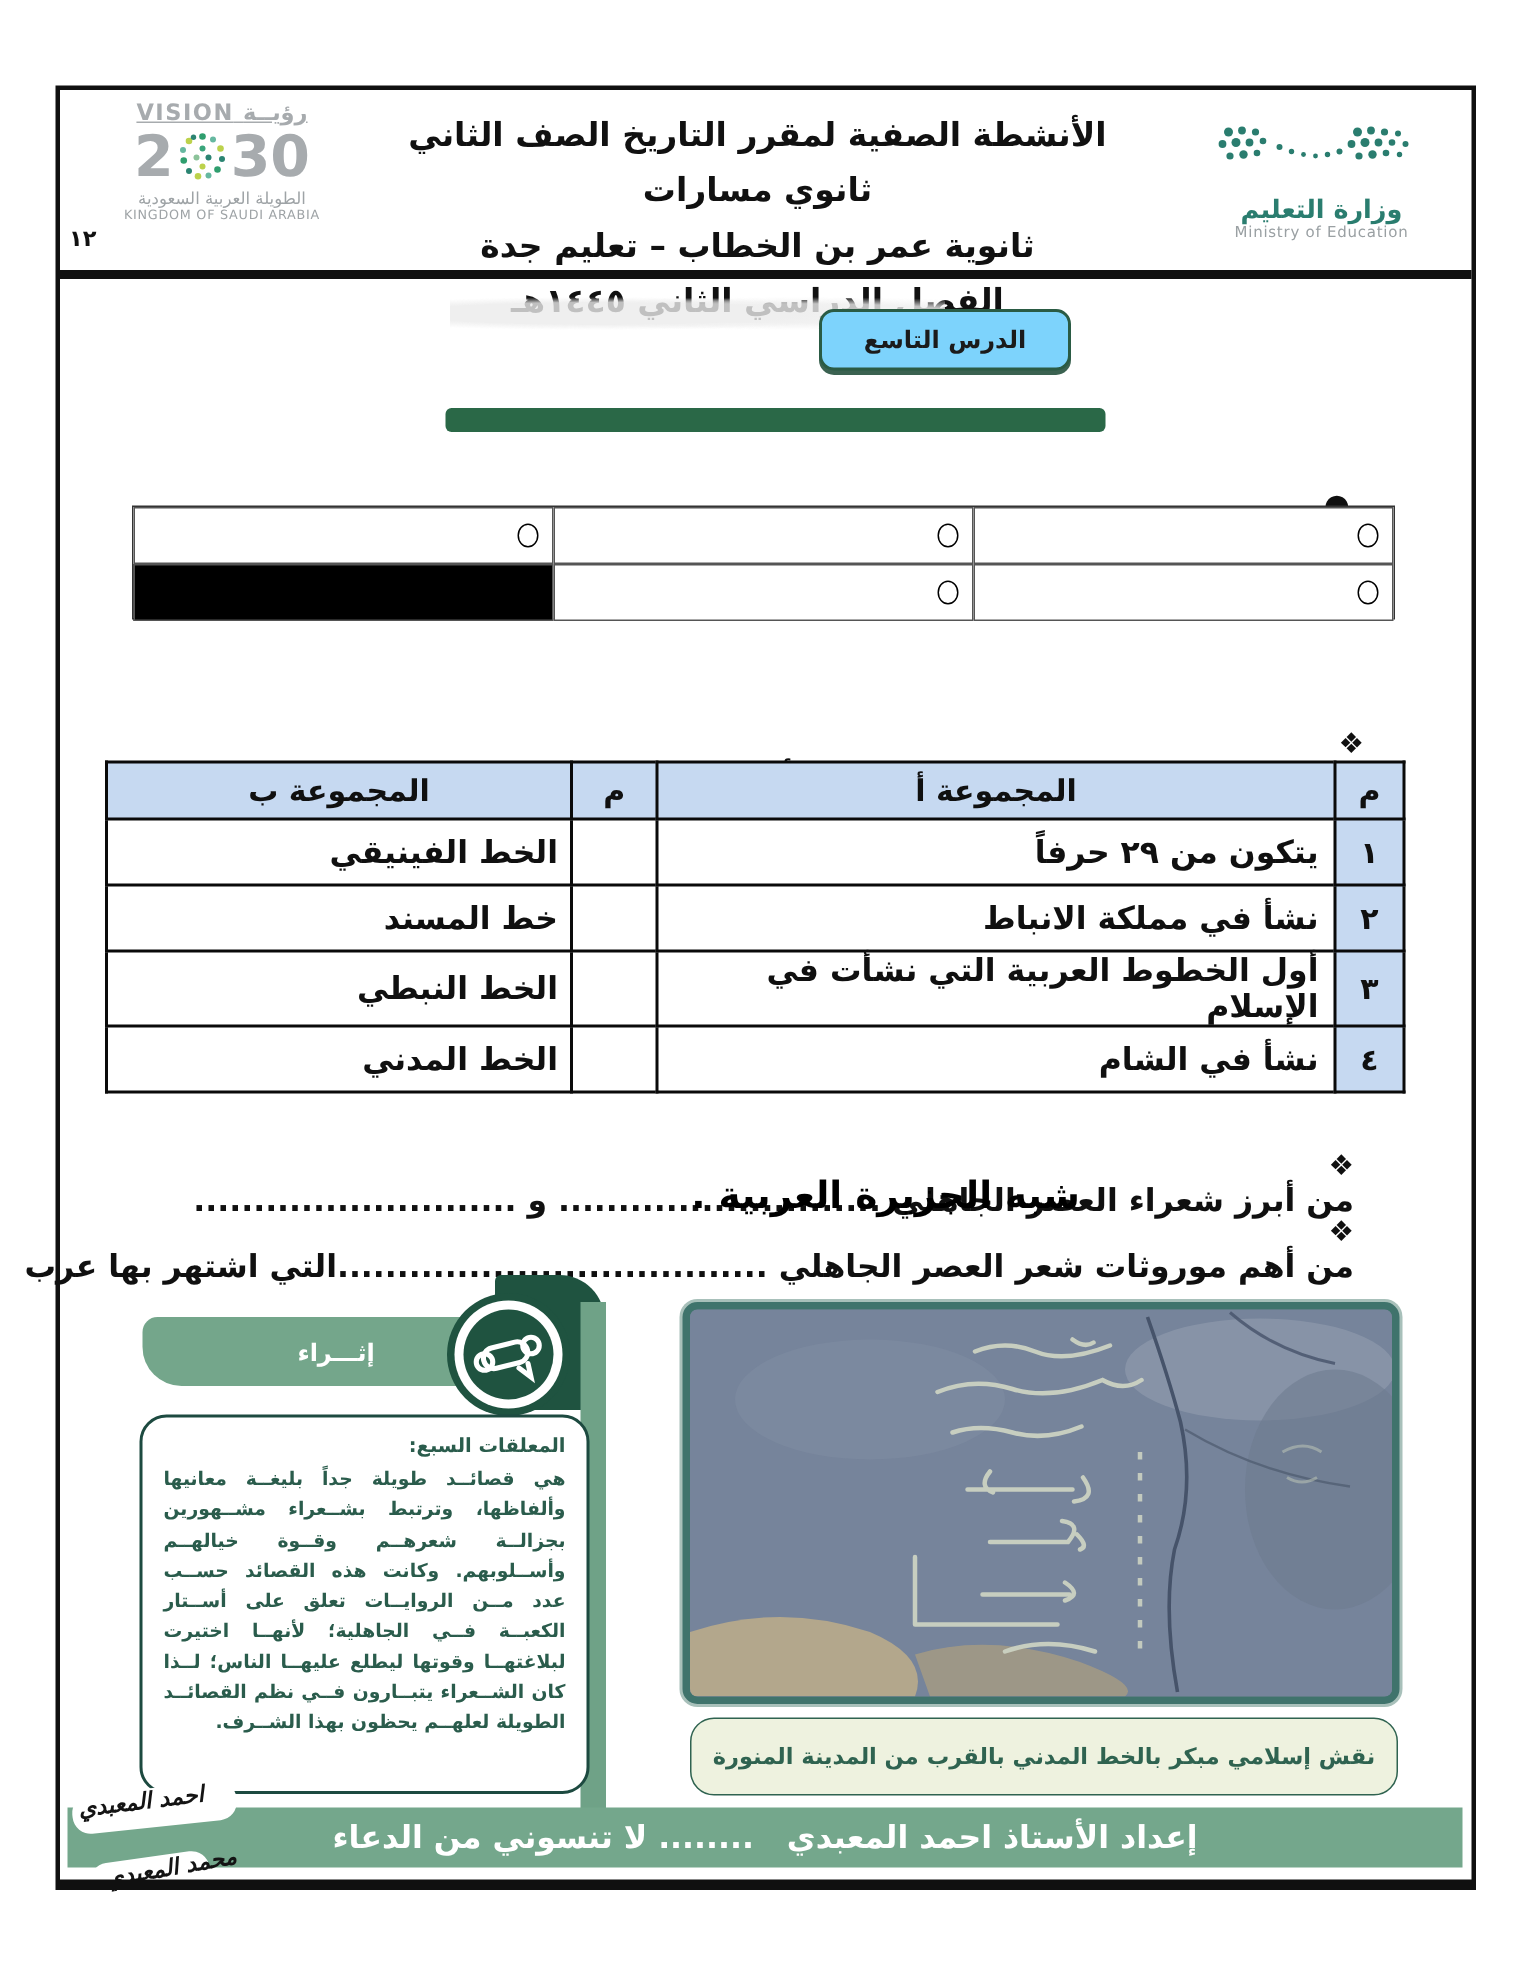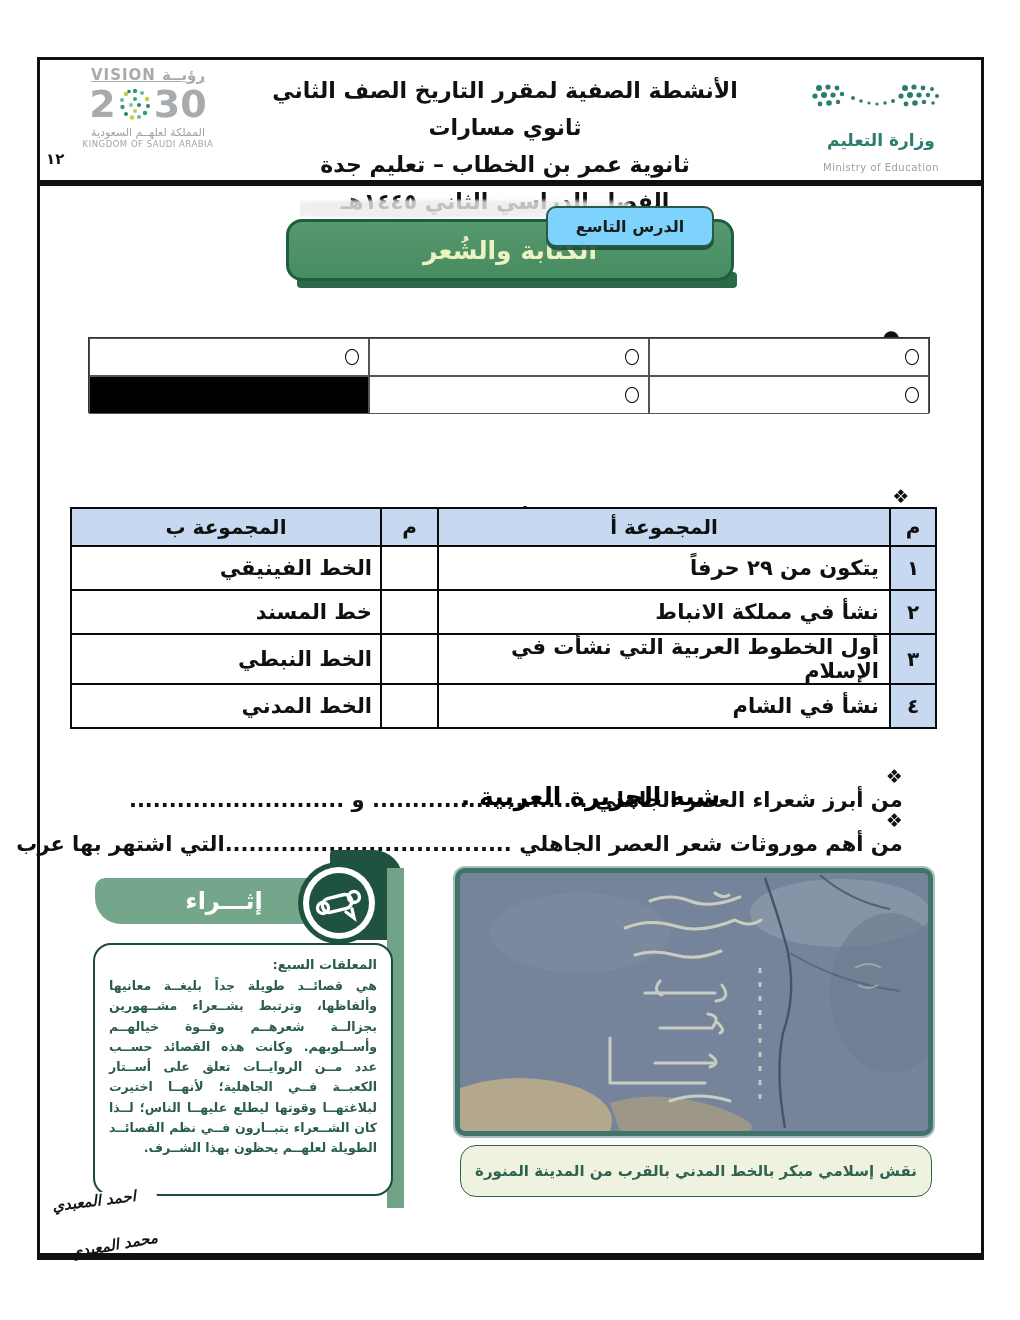--- a/index.html
+++ b/index.html
@@ -22,21 +22,21 @@
 
   .vision { left:58px; top:66px; width:180px; text-align:center; color:#a7abae; direction:ltr; }
   .vision .v-line1 { font-size:15px; letter-spacing:1px; font-weight:bold;text-decoration:underline; }
   .vision .v-year { display:flex; align-items:center; justify-content:center; gap:2px;
     font-size:38px; font-weight:bold; line-height:40px; }
   .vision .v-ar { font-size:11px; color:#9ea3a6; margin-top:2px; font-family:"DejaVu Sans",sans-serif; }
   .vision .v-en { font-size:8.5px; letter-spacing:0.5px; color:#9ea3a6; }
 
   .moe { left:796px; top:80px; width:170px; text-align:center; }
   .moe .moe-ar { color:#2a7d6f; font-weight:bold; font-size:17px; margin-top:2px; }
-  .moe .moe-en { color:#9aa0a3; font-size:10px; letter-spacing:0.5px; direction:ltr;margin-top:12px; }
+  .moe .moe-en { color:#9aa0a3; font-size:10px; letter-spacing:0.5px; direction:ltr; }
 
   
   .banner-shadow { left:297px; top:272px; width:440px; height:16px; background:#2a6847; border-radius:4px; }
   .banner { left:286px; top:219px; width:448px; height:62px; background:linear-gradient(#57996f,#478b60);
     border:3px solid #1e5e3e; border-radius:16px; display:flex; align-items:center; justify-content:center; }
   .banner-title { color:#edf3c0; font-size:25px; font-weight:bold; }
   .badge { left:546px; top:206px; width:168px; height:41px; background:#7dd3fc;
     border:2.5px solid #2a5b44; border-radius:10px; box-shadow:0 3px 0 rgba(25,70,50,.85);
     display:flex; align-items:center; justify-content:center; }
   .badge-text { font-size:16px; font-weight:bold; color:#1b1b1b; }
@@ -73,21 +73,21 @@
   .match-table td.a-cell { text-align:right; padding-right:10px;padding-left:40px; }
   .match-table td.ans-cell { background:#fff; }
   .match-table td.b-cell { text-align:right; padding-right:8px; }
 
   
   .enr-corner { left:330px; top:850px; width:73px; height:90px; background:#1f5340;
     border-radius:4px 30px 4px 4px; }
   .enr-bar-v { left:387px; top:868px; width:17px; height:340px; background:#6fa287; }
   .enr-label { left:95px; top:878px; width:258px; height:46px; background:#74a68b;
     border-radius:10px 12px 12px 26px; display:flex; align-items:center; justify-content:center; }
-  .enr-label-text { color:#fff; font-size:24px; font-weight:bold; letter-spacing:1px;text-align:center; }
+  .enr-label-text { color:#fff; font-size:16px; font-weight:bold; letter-spacing:1px;text-align:center; }
   .enr-icon { left:296px; top:860px; width:86px; height:86px; }
   .enr-box { left:93px; top:943px; width:300px; height:253px; background:#fff;
     border:2px solid #1d4a40; border-radius:18px; padding:12px 14px; overflow:hidden; }
   .enr-title { color:#2a5c4c; font-size:13px; font-weight:bold; margin-bottom:4px; }
   .enr-text { color:#2a5c4c; font-size:12.5px; font-weight:bold; line-height:1.62; text-align:justify; }
 
   
   .photo-frame { left:455px; top:868px; width:478px; height:268px; border:5px solid #3f736c;
     border-radius:10px; background:#7a879c; overflow:hidden; box-shadow:0 0 0 2px #a8c0ba; }
   .caption-box { left:460px; top:1145px; width:472px; height:52px; background:#eef2df;
@@ -130,21 +130,21 @@
           <circle cx="8" cy="7" r="2.2" fill="#bcd24c"></circle>
             <circle cx="11" cy="4.5" r="1.8" fill="#2b8472"></circle>
           <circle cx="17" cy="12" r="2" fill="#3aa57b"></circle>
             <circle cx="13" cy="18" r="2" fill="#8cc39a"></circle>
           <circle cx="21" cy="18" r="2" fill="#2b8472"></circle>
             <circle cx="17" cy="24" r="2" fill="#bcd24c"></circle>
         </g>
       </svg>
       <span>30</span>
     </div>
-    <div class="v-ar">المملكة لعلهــم السعودية</div>
+    <div class="v-ar">الطويلة العربية السعودية</div>
     <div class="v-en">KINGDOM OF SAUDI ARABIA</div>
   </div>
 
   <div class="abs hdr-center">
     <div>الأنشطة الصفية لمقرر التاريخ الصف الثاني ثانوي  مسارات</div>
     <div>ثانوية عمر بن الخطاب – تعليم جدة</div>
     <div>الفصل الدراسي الثاني ١٤٤٥هـ</div>
   </div>
 
   <div class="abs moe">
@@ -183,23 +183,20 @@
     </svg>
     <div class="moe-ar">وزارة التعليم</div>
     <div class="moe-en">Ministry of Education</div>
   </div>
 
   <div class="abs page-num">١٢</div>
   <div class="abs header-sep"></div>
 
   <div class="abs watermark"></div>
   <div class="abs banner-shadow"></div>
-  <div class="abs banner">
-    <span class="banner-title">الكتابة والشُعر</span>
-  </div>
   <div class="abs badge">
     <span class="badge-text">الدرس التاسع</span>
   </div>
 
   <div class="abs q-line q1">
     <span class="bullet-dot">●</span>
     <span>يتميز الشعر العربي  بـ :</span>
   </div>
 
   <div class="abs opt-table">
@@ -324,19 +321,22 @@
       <path d="M300 95 v140" stroke="#ccd2c2" stroke-width="3" stroke-dasharray="5 9" opacity="0.9"></path>
       <g stroke="#bcc4b6" stroke-width="2" fill="none" opacity="0.55">
         <path d="M395 95 q14 -8 26 0 M398 112 q10 6 20 0"></path>
       </g>
     </svg>
   </div>
   <div class="abs caption-box">
     <span class="caption-text">نقش إسلامي مبكر بالخط المدني بالقرب من المدينة المنورة</span>
   </div>
 
+  <div class="abs footer-bar">
+    <span class="footer-text">إعداد الأستاذ احمد المعبدي   ........ لا تنسوني من الدعاء</span>
+  </div>
   <div class="abs sig-blob1"></div>
   <div class="abs sig-blob2"></div>
   <div class="abs sig1">احمد المعبدي</div>
   <div class="abs sig2">محمد المعبدي</div>
 
   <div class="abs frame"></div>
 </div>
 
 </body></html>

